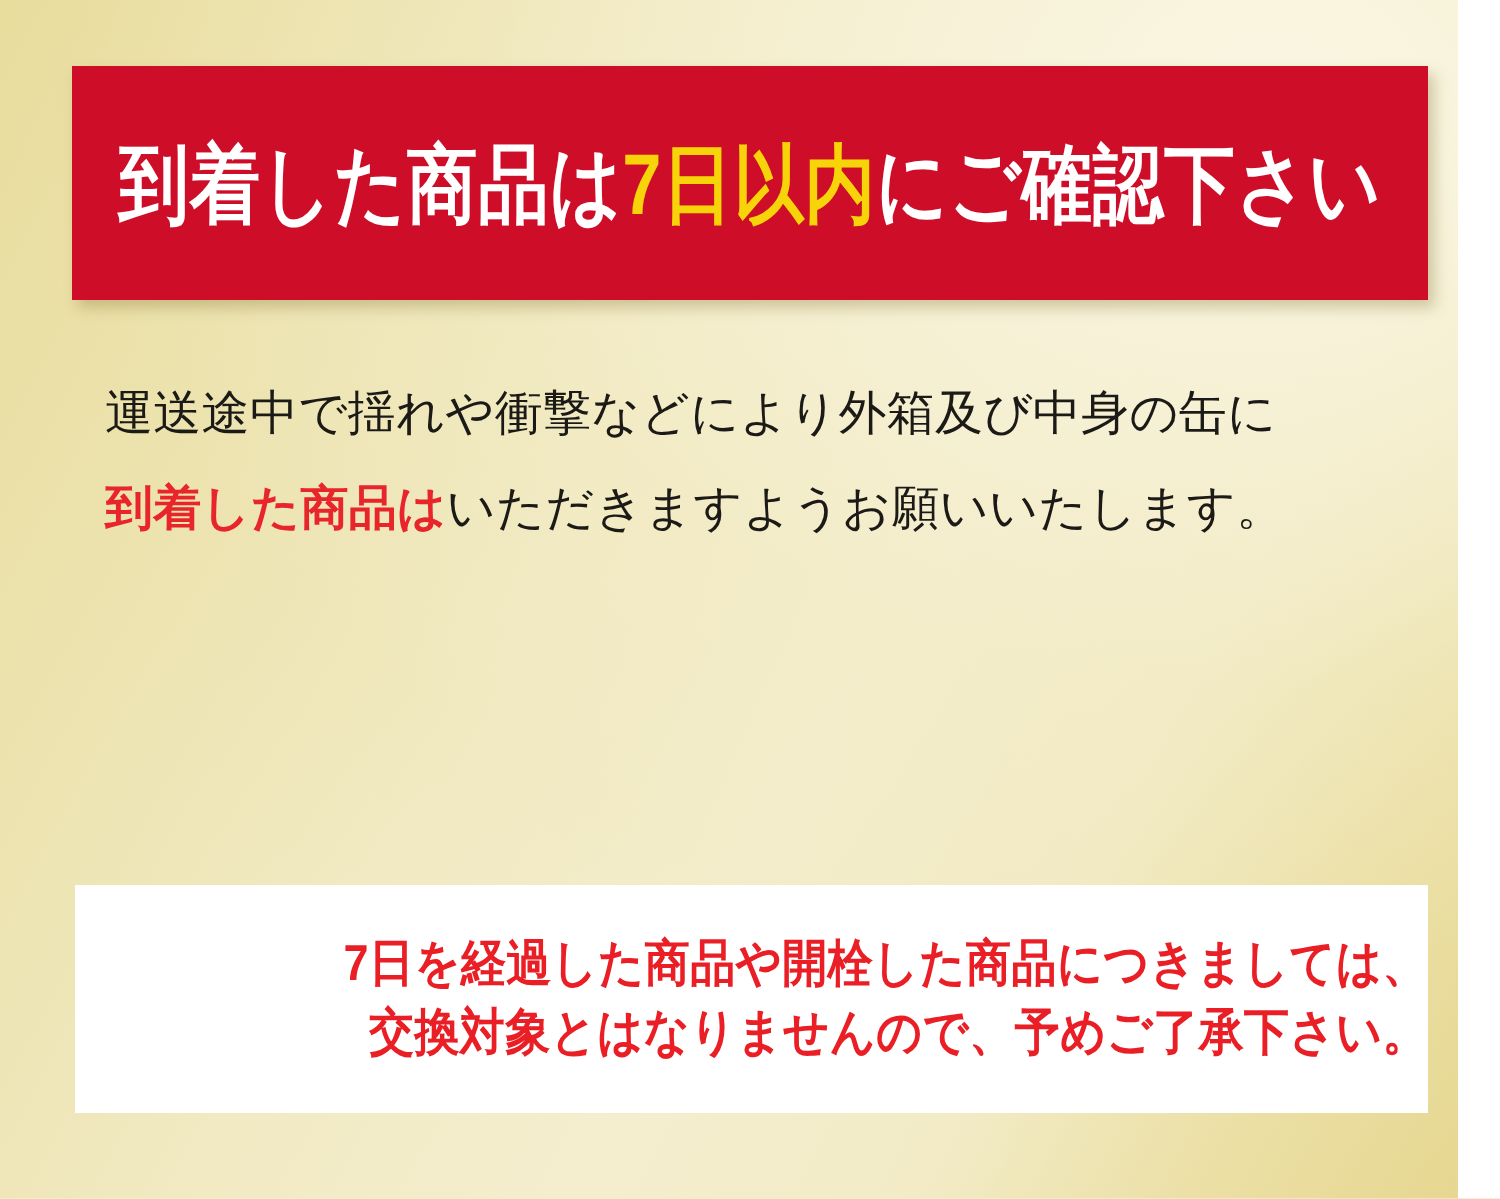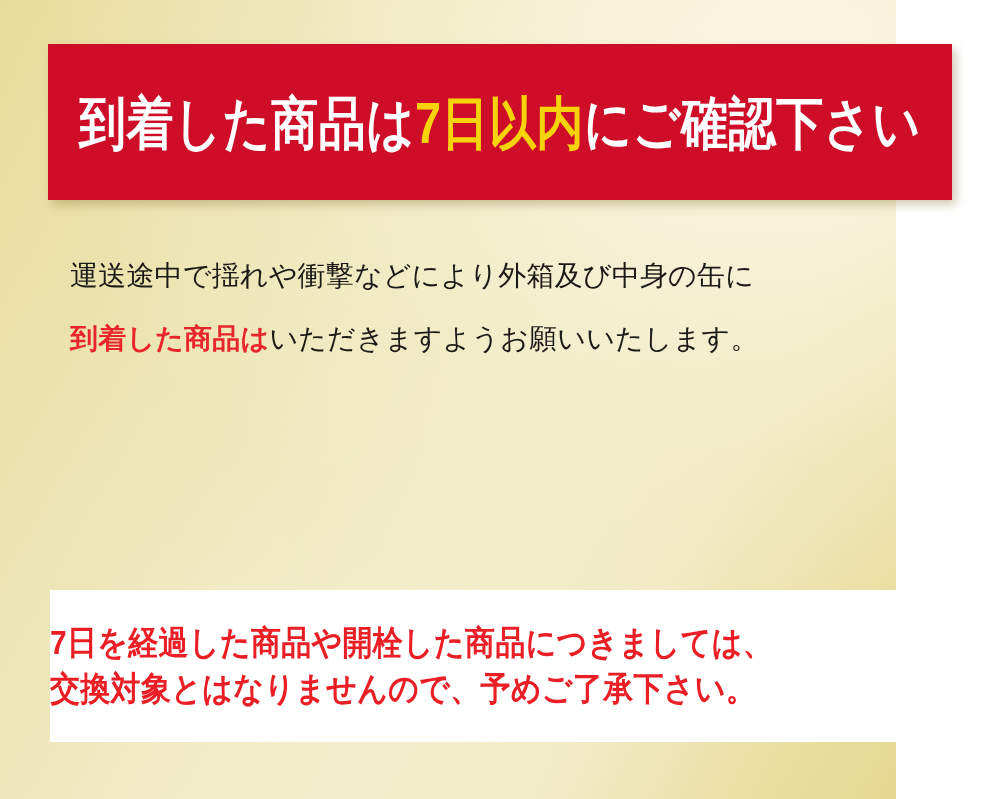--- a/index.html
+++ b/index.html
@@ -9,21 +9,21 @@
   }
   body {
     width: 1000px;
     height: 799px;
     overflow: hidden;
     font-family: "Liberation Sans", "DejaVu Sans", sans-serif;
   }
 
   #poster {
     position: relative;
-    width: 896px;
+    width: 972px;
     height: 799px;
     box-sizing: border-box;
     background-color: #ece0a8;
     background-image:
       radial-gradient(125% 110% at 88% 8%,
           rgba(250,246,226,0.98) 0%,
           rgba(247,242,216,0.85) 22%,
           rgba(242,235,196,0.45) 45%,
           rgba(236,225,166,0.10) 66%,
           rgba(232,220,150,0.00) 82%),
@@ -66,42 +66,42 @@
   }
 
   
   #body-copy {
     position: absolute;
     left: 70px;
     top: 244px;
     width: 890px;
   }
   #body-copy .line {
-    font-size: 28px;
+    font-size: 32px;
     line-height: 63px;
     color: #1c1a17;
     white-space: nowrap;
     letter-spacing: 0.2px;
   }
   #body-copy .line .accent {
     color: #e8252b;
     font-weight: bold;
   }
 
   
   #notice-box {
     position: absolute;
     left: 50px;
     top: 590px;
     width: 902px;
     height: 152px;
     background: #ffffff;
     display: flex;
     flex-direction: column;
-    align-items: flex-start;
+    align-items: flex-end;
     justify-content: center;
   }
   #notice-box .nline {
     font-size: 30px;
     line-height: 46px;
     font-weight: bold;
     color: #ea1f26;
     white-space: nowrap;
     letter-spacing: 0.3px;
     transform: scaleY(1.12);

